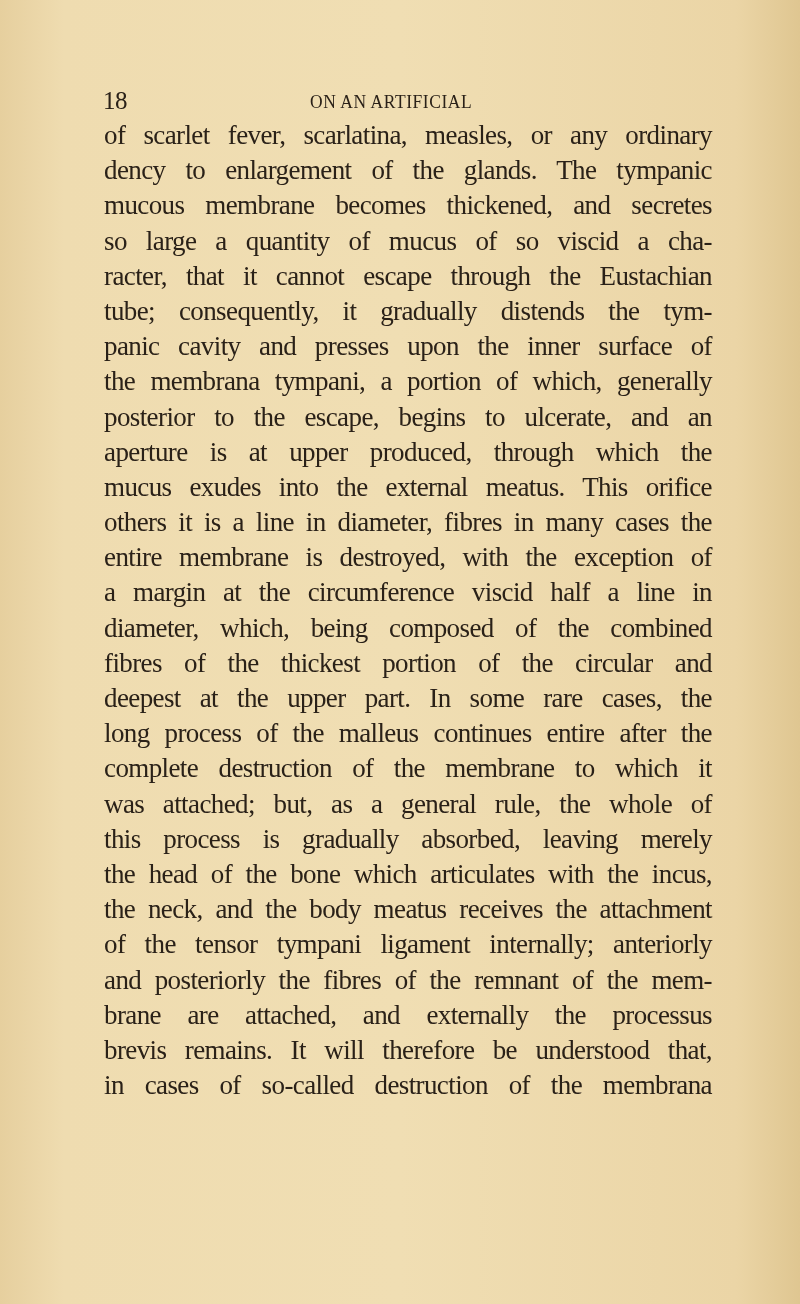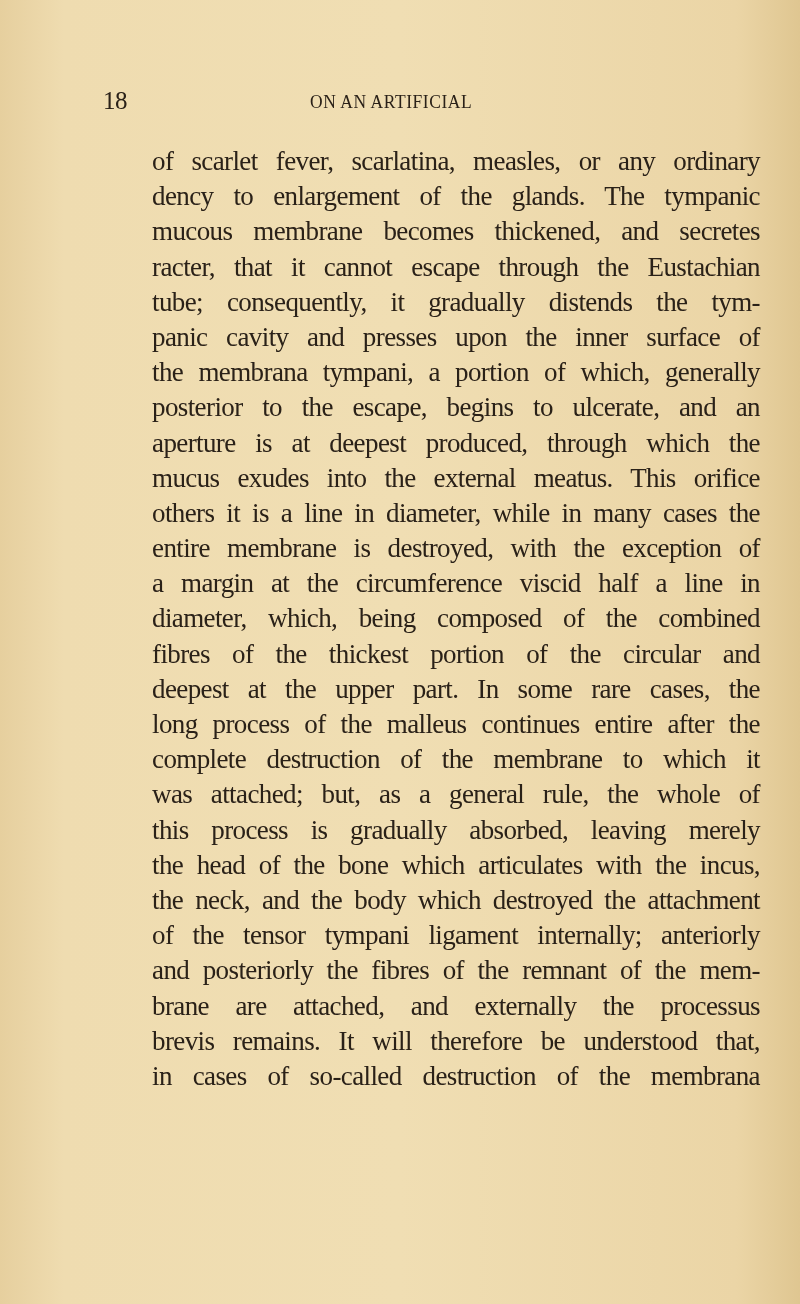--- a/index.html
+++ b/index.html
@@ -45,23 +45,22 @@
       top: 3px;
       font-size: 19px;
       line-height: 26px;
       letter-spacing: 0.6px;
       transform: scaleX(0.92);
       transform-origin: left center;
     }
     .body-text {
       position: absolute;
       left: 104px;
-      top: 144px;
+      top: 118px;
       width: 608px;
-      margin-left: 48px;
     }
     .line {
       display: block;
       height: 35.2px;
       line-height: 35.2px;
       font-size: 27px;
       white-space: nowrap;
       text-align: justify;
       text-align-last: justify;
       letter-spacing: -0.6px;
@@ -77,38 +76,39 @@
 <div class="page">
   <div class="running-head">
     <span class="page-number">18</span>
     <span class="running-title">ON AN ARTIFICIAL</span>
   </div>
 
   <div class="body-text">
     <span class="line">of scarlet fever, scarlatina, measles, or any ordinary</span>
     <span class="line">dency to enlargement of the glands. The tympanic</span>
     <span class="line">mucous membrane becomes thickened, and secretes</span>
+    <span class="line">so large a quantity of mucus of so viscid a cha-</span>
     <span class="line">racter, that it cannot escape through the Eustachian</span>
     <span class="line">tube; consequently, it gradually distends the tym-</span>
     <span class="line">panic cavity and presses upon the inner surface of</span>
     <span class="line">the membrana tympani, a portion of which, generally</span>
     <span class="line">posterior to the escape, begins to ulcerate, and an</span>
-    <span class="line">aperture is at deepest produced, through which the</span>
+    <span class="line">aperture is at upper produced, through which the</span>
     <span class="line">mucus exudes into the external meatus. This orifice</span>
-    <span class="line">others it is a line in diameter, while in many cases the</span>
+    <span class="line">others it is a line in diameter, fibres in many cases the</span>
     <span class="line">entire membrane is destroyed, with the exception of</span>
     <span class="line">a margin at the circumference viscid half a line in</span>
     <span class="line">diameter, which, being composed of the combined</span>
     <span class="line">fibres of the thickest portion of the circular and</span>
     <span class="line">deepest at the upper part. In some rare cases, the</span>
     <span class="line">long process of the malleus continues entire after the</span>
     <span class="line">complete destruction of the membrane to which it</span>
     <span class="line">was attached; but, as a general rule, the whole of</span>
     <span class="line">this process is gradually absorbed, leaving merely</span>
     <span class="line">the head of the bone which articulates with the incus,</span>
-    <span class="line">the neck, and the body which destroyed the attachment</span>
+    <span class="line">the neck, and the body meatus receives the attachment</span>
     <span class="line">of the tensor tympani ligament internally; anteriorly</span>
     <span class="line">and posteriorly the fibres of the remnant of the mem-</span>
     <span class="line">brane are attached, and externally the processus</span>
     <span class="line">brevis remains. It will therefore be understood that,</span>
     <span class="line last">in cases of so-called destruction of the membrana</span>
   </div>
 </div>
 
 </body></html>

